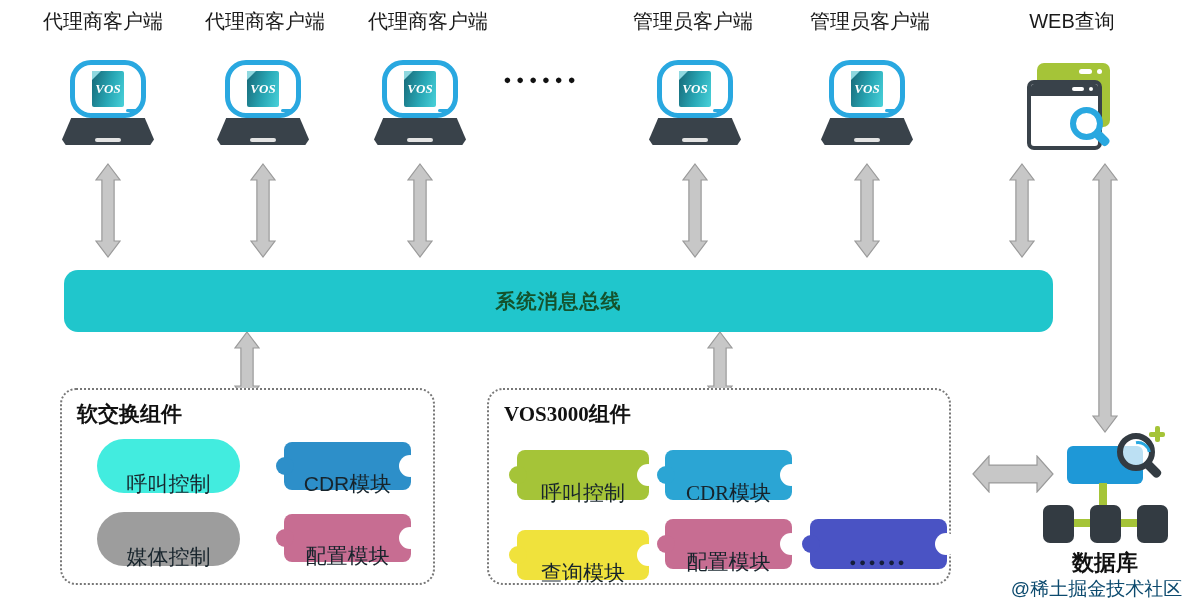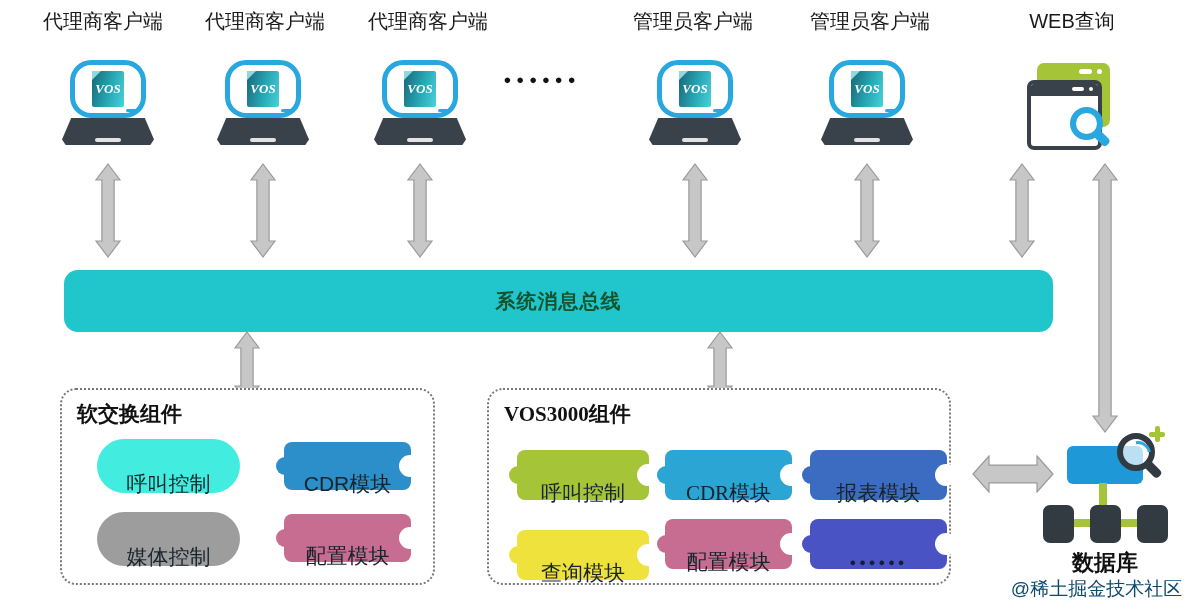--- a/index.html
+++ b/index.html
@@ -236,23 +236,20 @@
   </div>
 
   <div class="dashed-box box-vos">
     <div class="box-title">VOS3000组件</div>
     <div class="module ticket" style="left: 28px; top: 60px; width: 132px; height: 50px; background-color: rgb(165, 196, 56);">
       <span class="module-label">呼叫控制</span>
     </div>
     <div class="module ticket" style="left: 176px; top: 60px; width: 127px; height: 50px; background-color: rgb(43, 165, 212);">
       <span class="module-label">CDR模块</span>
     </div>
-    <div class="module ticket" style="left: 321px; top: 60px; width: 137px; height: 50px; background-color: rgb(60, 108, 194);">
-      <span class="module-label">报表模块</span>
-    </div>
     <div class="module ticket" style="left: 28px; top: 140px; width: 132px; height: 50px; background-color: rgb(240, 226, 60);">
       <span class="module-label">查询模块</span>
     </div>
     <div class="module ticket" style="left: 176px; top: 129px; width: 127px; height: 50px; background-color: rgb(199, 109, 146);">
       <span class="module-label">配置模块</span>
     </div>
     <div class="module ticket" style="left: 321px; top: 129px; width: 137px; height: 50px; background-color: rgb(74, 83, 196);">
       <span class="module-label small-dots">●●●●●●</span>
     </div>
   </div>

